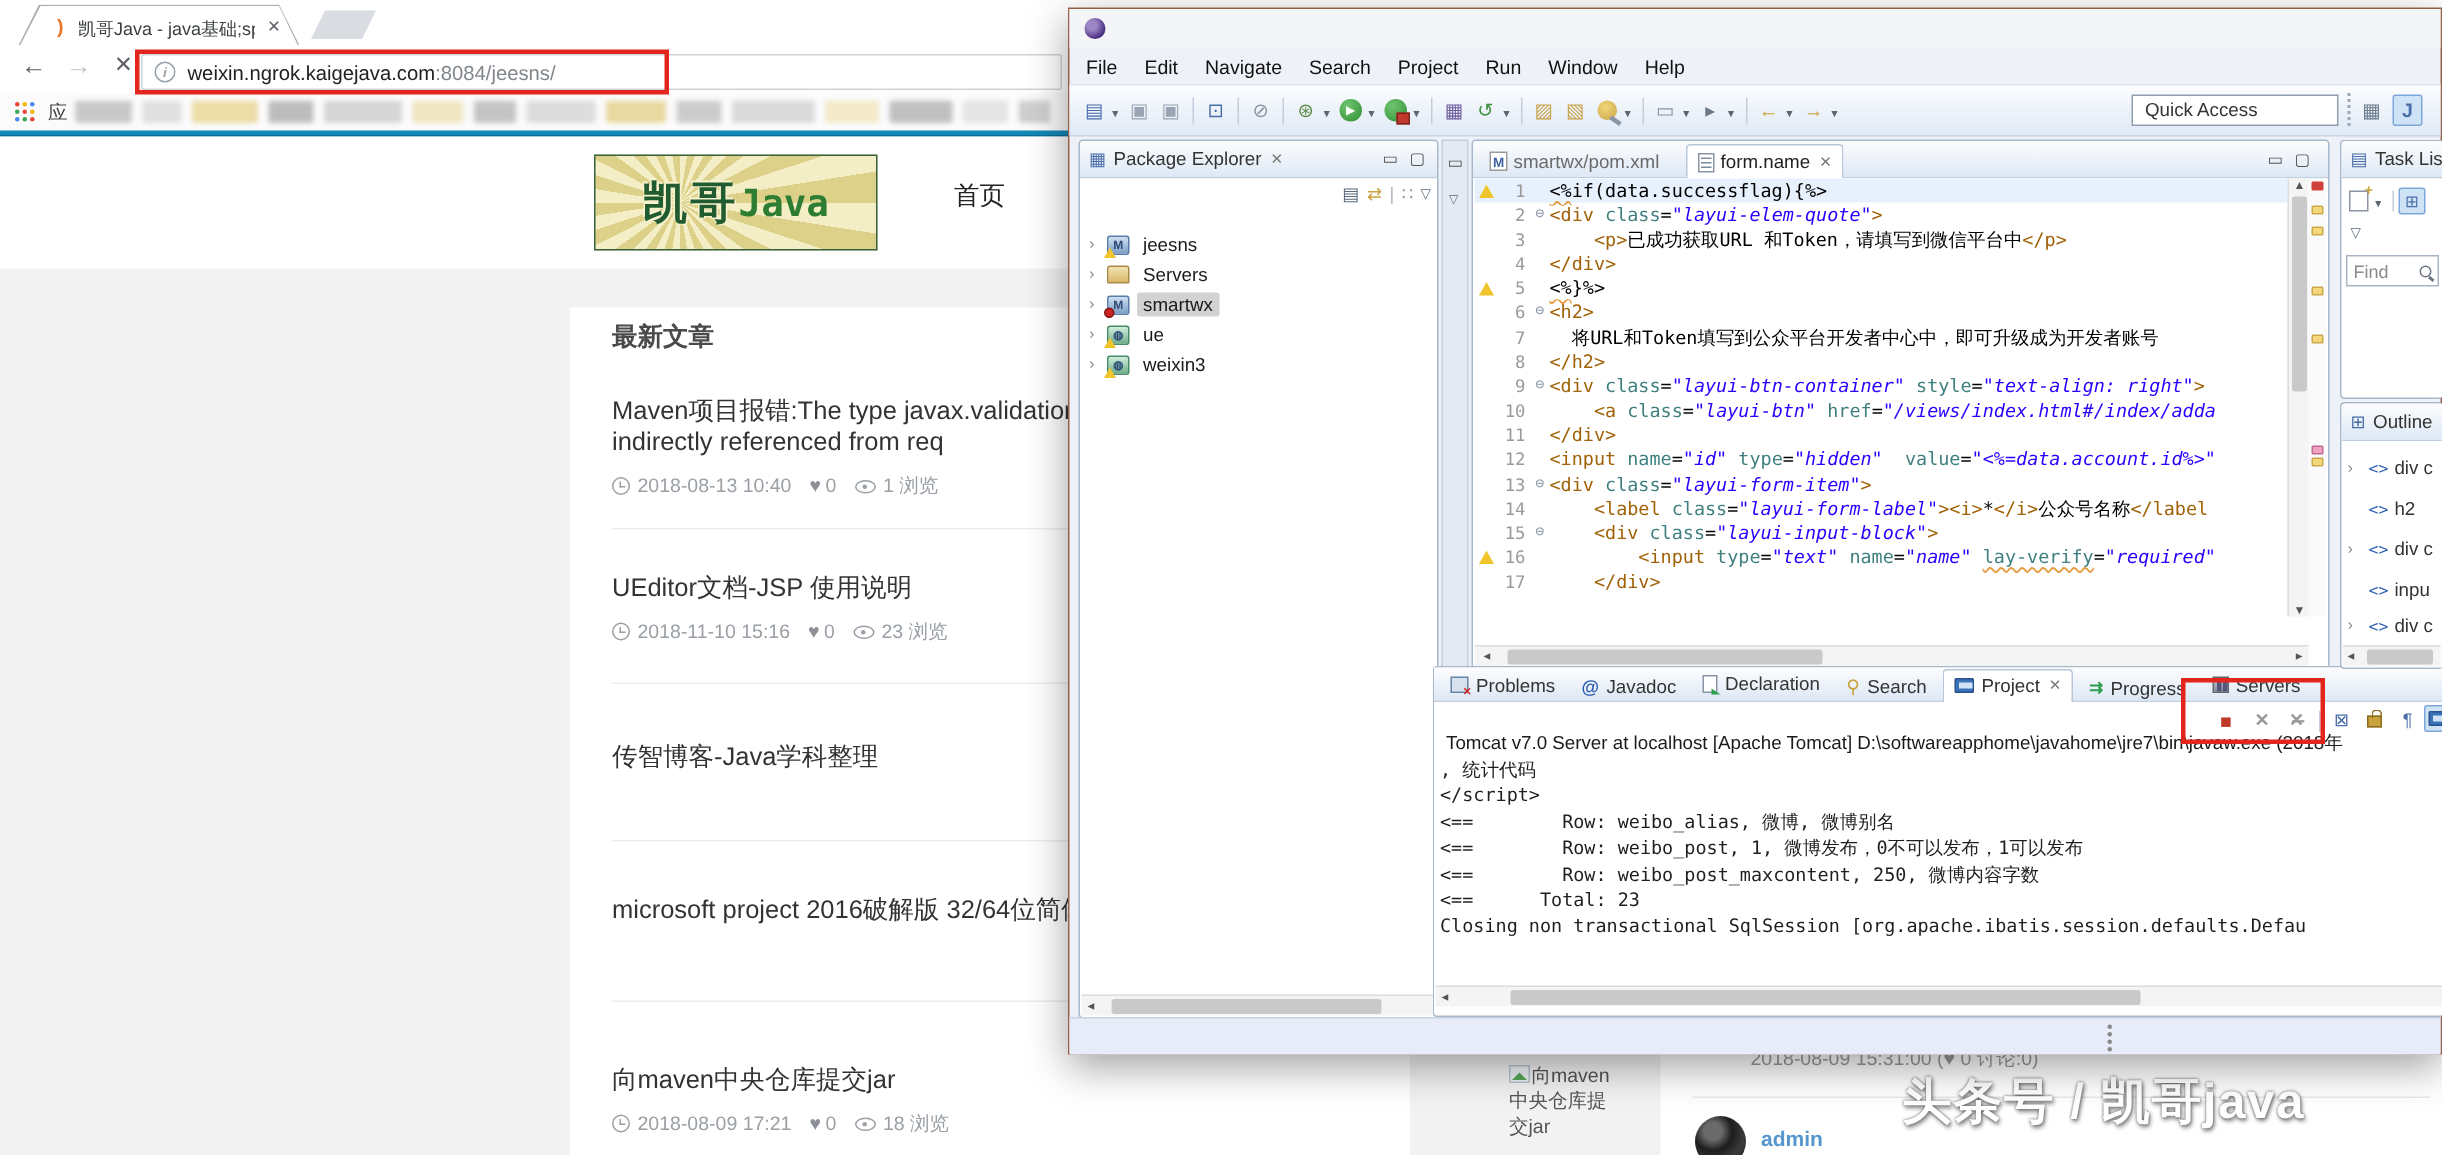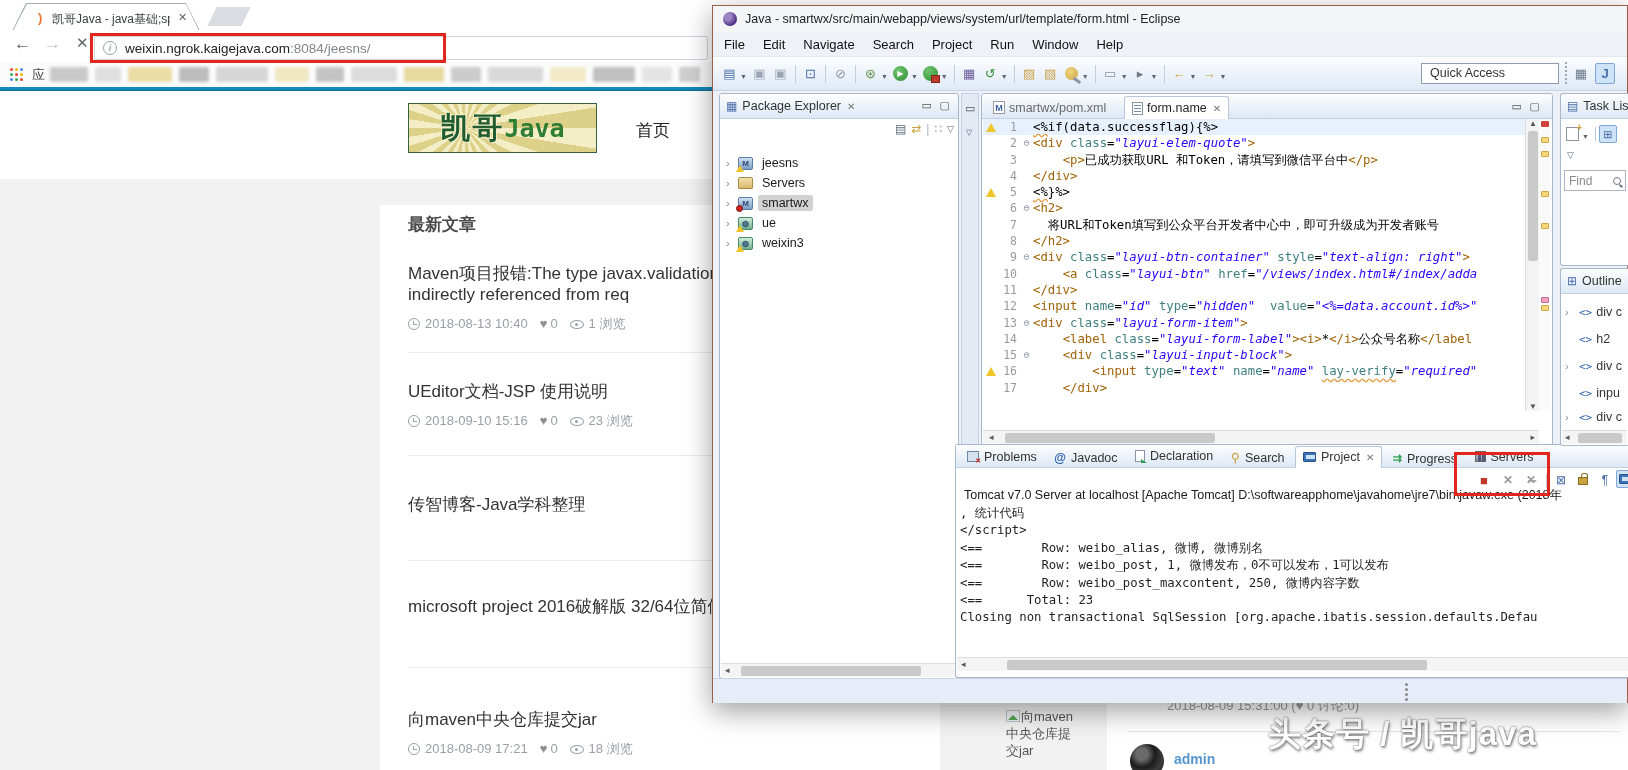--- a/index.html
+++ b/index.html
@@ -33,21 +33,21 @@
   .apps-grid { position:absolute; left:10px; top:6px; width:13px; height:13px; display:grid;
     grid-template-columns:repeat(3,3px); grid-template-rows:repeat(3,3px); gap:2px; }
   .apps-grid i { border-radius:50%; }
   .bm-label { position:absolute; left:32px; top:4px; font-size:13px; color:#444; }
   #bm-blur { position:absolute; left:50px; top:5px; height:15px; width:650px; overflow:hidden; filter:blur(1.6px); white-space:nowrap; }
   #bm-blur i { display:inline-block; height:15px; border-radius:2px; margin-right:7px; }
   .teal-line { position:absolute; left:0; top:87px; width:1628px; height:4px; background:#1488b8; border-bottom:1px solid #0c6d94; }
 
   
   .site-header { position:absolute; left:0; top:91px; width:1628px; height:88px; background:#fff; }
-  .site-logo { position:absolute; left:408px; top:12px; width:189px; height:50px; border:1px solid #37623f;
+  .site-logo { position:absolute; left:396px; top:12px; width:189px; height:64px; border:1px solid #37623f;
     background:repeating-conic-gradient(from 0deg at 30% 50%, #f3eec5 0deg 9deg, #ddd089 9deg 18deg), #e8e0a0;
     display:flex; align-items:center; justify-content:center; overflow:hidden;text-align:right; }
   .logo-cn { font-size:30px; font-weight:bold; color:#215c31; letter-spacing:2px;
     text-shadow:1px 1px 0 #f7f3cf, -1px -1px 0 #f7f3cf; }
   .logo-en { font-family:"DejaVu Sans Mono", monospace; font-size:25px; font-weight:bold; color:#2e7d32; }
   .nav-home { position:absolute; left:636px; top:28px; font-size:17px; color:#222; }
   .main-card { position:absolute; left:380px; top:205px; width:560px; height:565px; background:#fff; }
   .section-title { position:absolute; left:28px; top:8px; font-size:17px; font-weight:bold; color:#4a4a4a; }
   .article { position:absolute; left:28px; width:560px; }
   .art-title { font-size:17px; color:#333; line-height:21px; white-space:pre-line; }
@@ -251,21 +251,21 @@
 
     <div class="article" style="top:58px;">
       <div class="art-title">Maven项目报错:The type javax.validation.Pa
 indirectly referenced from req</div>
       <div class="art-meta"><span class="mi-clock"></span><span>2018-08-13 10:40</span><span class="mi-heart">♥</span><span>0</span><span class="mi-eye"></span><span>1 浏览</span></div>
     </div>
     <div class="art-sep" style="top:147px;"></div>
 
     <div class="article" style="top:176px;">
       <div class="art-title">UEditor文档-JSP 使用说明</div>
-      <div class="art-meta"><span class="mi-clock"></span><span>2018-09-10 15:16</span><span class="mi-heart">♥</span><span>0</span><span class="mi-eye"></span><span>23 浏览</span></div>
+      <div class="art-meta"><span class="mi-clock"></span><span>2018-11-10 15:16</span><span class="mi-heart">♥</span><span>0</span><span class="mi-eye"></span><span>23 浏览</span></div>
     </div>
     <div class="art-sep" style="top:250px;"></div>
 
     <div class="article" style="top:289px;">
       <div class="art-title">传智博客-Java学科整理</div>
     </div>
     <div class="art-sep" style="top:355px;"></div>
 
     <div class="article" style="top:391px;">
       <div class="art-title" style="white-space:nowrap;">microsoft project 2016破解版 32/64位简体中</div>
@@ -282,21 +282,20 @@
   <div class="side-thumb"><span class="broken-img"></span><span>向maven中央仓库提交jar</span></div>
   <div class="comment-meta">2018-08-09 15:31:00 (♥ 0 讨论:0)</div>
   <div class="hr2"></div>
   <div class="avatar"></div>
   <div class="comment-user">admin</div>
   <div class="watermark">头条号 / 凯哥java</div>
 
   <div class="eclipse">
     <div class="e-titlebar">
       <span class="e-appicon"></span>
-      <span class="e-title">Java - smartwx/src/main/webapp/views/system/url/template/form.html - Eclipse</span>
     </div>
     <div class="e-menubar">
       <span class="e-menu">File</span>
       <span class="e-menu">Edit</span>
       <span class="e-menu">Navigate</span>
       <span class="e-menu">Search</span>
       <span class="e-menu">Project</span>
       <span class="e-menu">Run</span>
       <span class="e-menu">Window</span>
       <span class="e-menu">Help</span>

